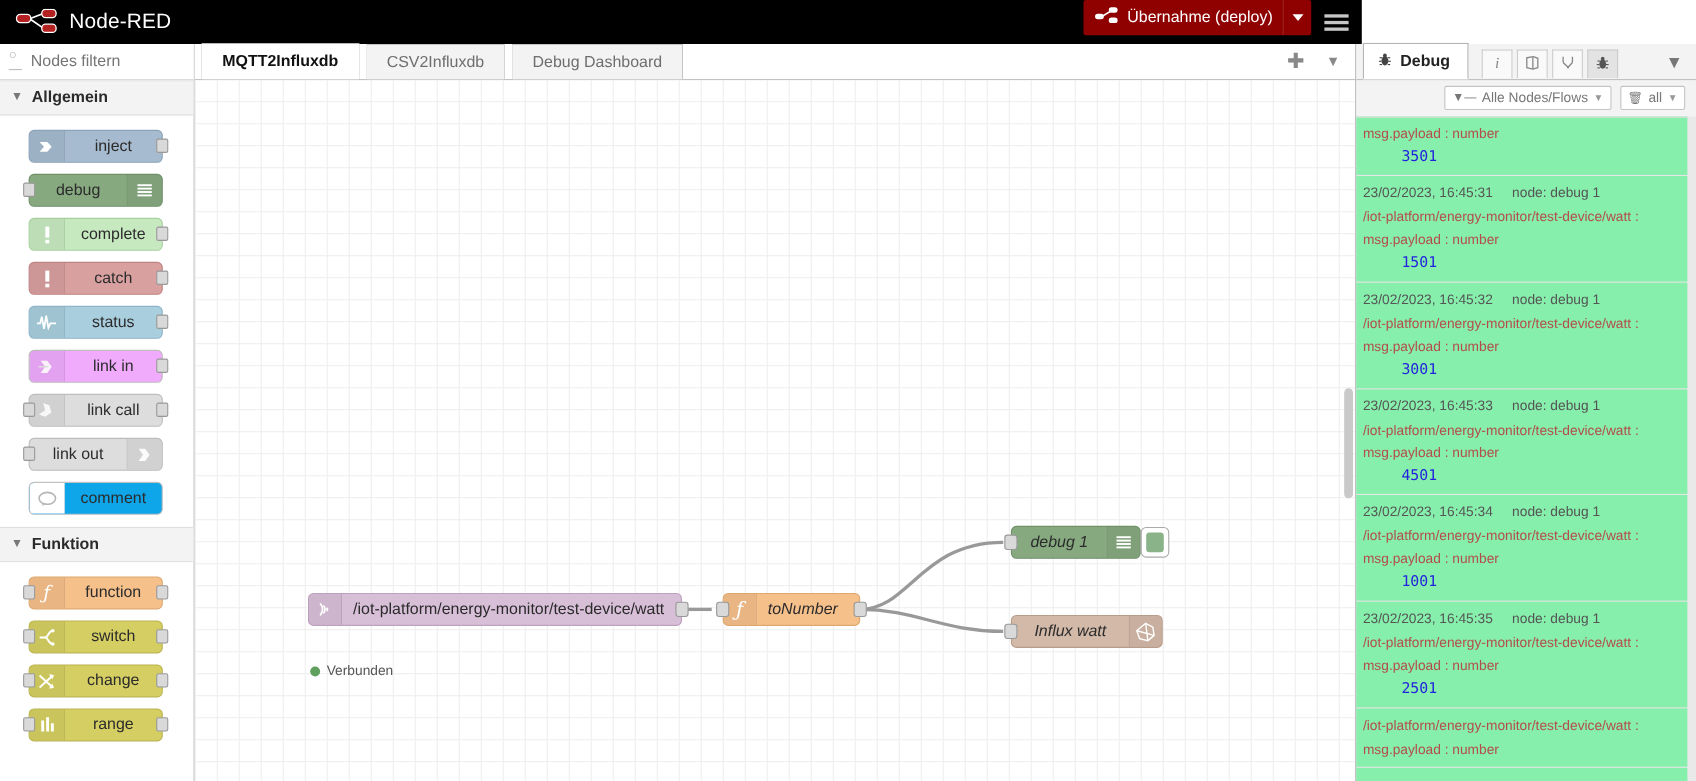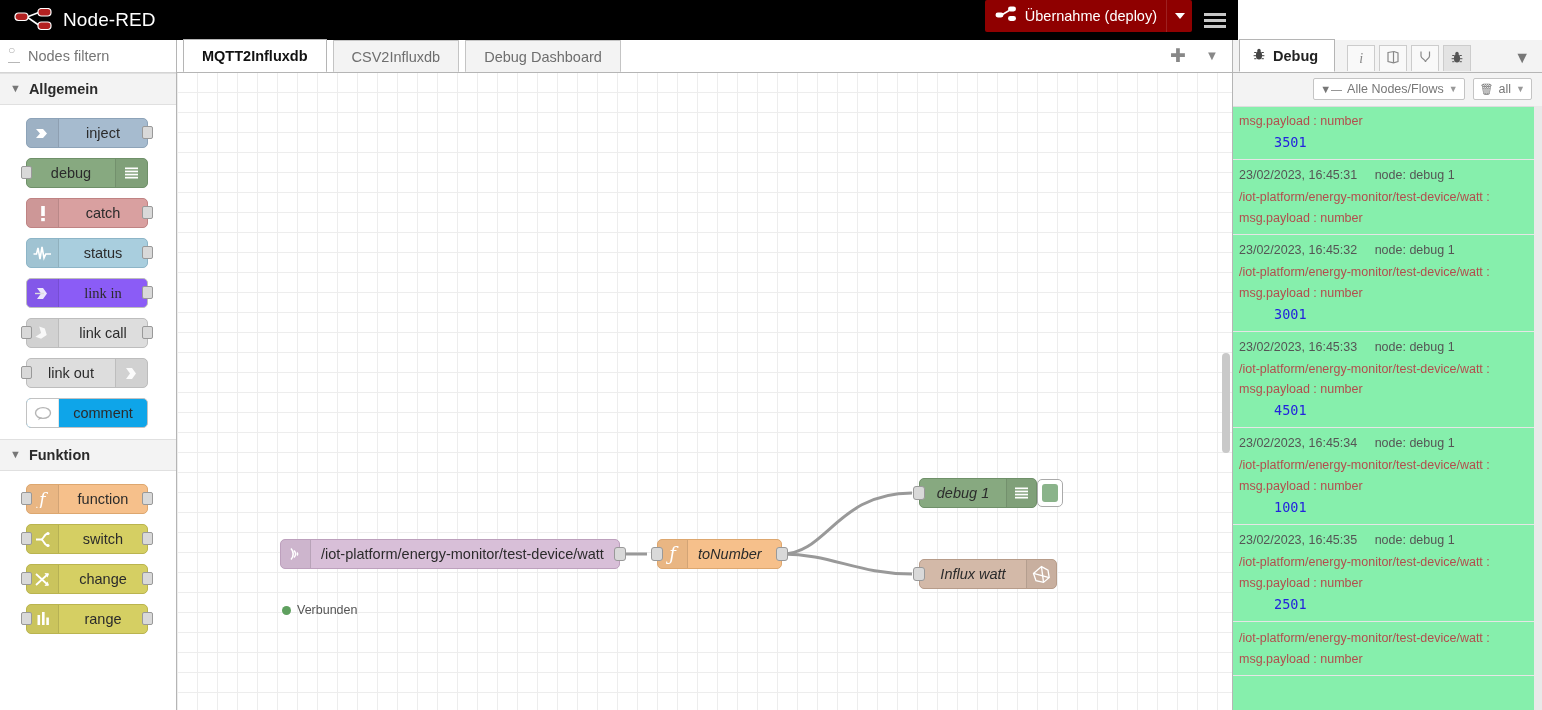--- a/index.html
+++ b/index.html
@@ -265,48 +265,60 @@
                     <rect x="1" y="4.6" width="13" height="1.7"></rect>
                 <rect x="1" y="7.7" width="13" height="1.7"></rect>
                     <rect x="1" y="10.8" width="13" height="1.7"></rect>
                   </g>
               </svg>
             </div>
             <span class="port in"></span>
           </div>
         </div>
 
-
-        <div class="pnode-row">
-          <div class="pnode" style="background:#d9a0a0;border-color:#bf8383;">
+        <div class="pnode-row">
+          <div class="pnode" style="background:#c7e9c0;border-color:#a8cfa0;">
             <div class="iconbox">
               <svg width="14" height="17" viewBox="0 0 14 17">
                   <rect x="5.2" y="1" width="3.6" height="10" fill="#fff"></rect>
                   <rect x="5.2" y="13" width="3.6" height="3.2" fill="#fff"></rect>
                 </svg>
             </div>
+            <span class="lbl">complete</span>
+            <span class="port out"></span>
+          </div>
+        </div>
+
+        <div class="pnode-row">
+          <div class="pnode" style="background:#d9a0a0;border-color:#bf8383;">
+            <div class="iconbox">
+              <svg width="14" height="17" viewBox="0 0 14 17">
+                  <rect x="5.2" y="1" width="3.6" height="10" fill="#fff"></rect>
+                  <rect x="5.2" y="13" width="3.6" height="3.2" fill="#fff"></rect>
+                </svg>
+            </div>
             <span class="lbl">catch</span>
             <span class="port out"></span>
           </div>
         </div>
 
         <div class="pnode-row">
           <div class="pnode" style="background:#a9cede;border-color:#8db5c7;">
             <div class="iconbox">
               <svg width="19" height="15" viewBox="0 0 19 15">
                   <polyline points="0.5,8 3.5,8 5,2 7,13 9,1 11,12 12.8,8 18,8" fill="none" stroke="#fff" stroke-width="1.6"></polyline>
                 </svg>
             </div>
             <span class="lbl">status</span>
             <span class="port out"></span>
           </div>
         </div>
 
         <div class="pnode-row">
-          <div class="pnode" style="background:#8b5cf6;border-color:#bdbdbd;font-family:Liberation Serif, serif;">
+          <div class="pnode" style="background:#f0abfc;border-color:#bdbdbd;">
             <div class="iconbox">
               <svg width="17" height="17" viewBox="0 0 17 17">
                   <path d="M3 3 L9 3 L13 8.5 L9 14 L3 14 L7 8.5 Z" fill="#fff" opacity=".85"></path>
                   <line x1="1" y1="8.5" x2="10" y2="8.5" stroke="#ddd" stroke-width="1.4"></line>
                 </svg>
             </div>
             <span class="lbl">link in</span>
             <span class="port out"></span>
           </div>
         </div>
@@ -599,20 +611,21 @@
         <div class="dmsg-val">3501</div>
       </div>
 
       <div class="dmsg">
         <div class="dmsg-head">
           <span>23/02/2023, 16:45:31</span>
           <span class="nodename">node: debug 1</span>
         </div>
         <div class="dmsg-topic">/iot-platform/energy-monitor/test-device/watt :</div>
         <div class="dmsg-prop">msg.payload : number</div>
+        <div class="dmsg-val">1501</div>
       </div>
 
       <div class="dmsg">
         <div class="dmsg-head">
           <span>23/02/2023, 16:45:32</span>
           <span class="nodename">node: debug 1</span>
         </div>
         <div class="dmsg-topic">/iot-platform/energy-monitor/test-device/watt :</div>
         <div class="dmsg-prop">msg.payload : number</div>
         <div class="dmsg-val">3001</div>

